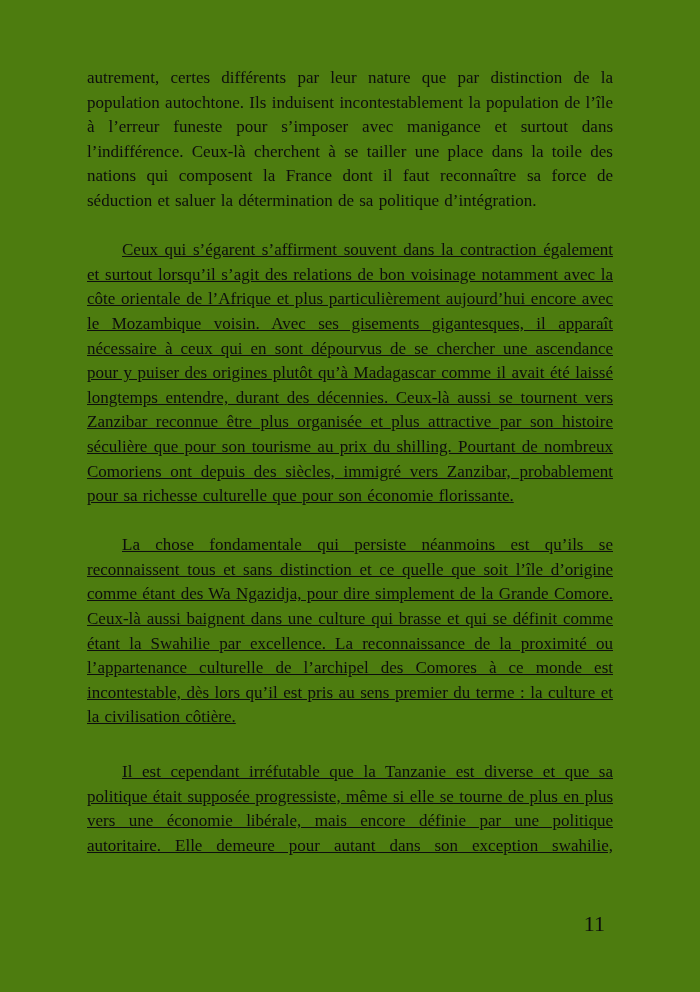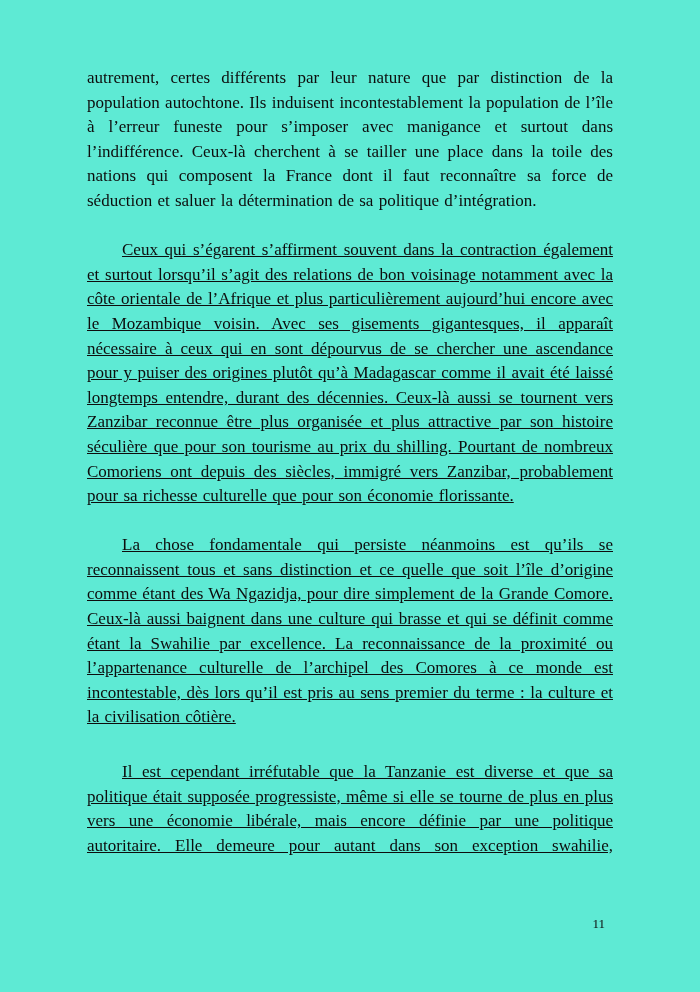--- a/index.html
+++ b/index.html
@@ -4,21 +4,21 @@
 <style>
   html, body {
     margin: 0;
     padding: 0;
     background: #ffffff;
   }
   .page {
     position: relative;
     width: 700px;
     height: 992px;
-    background: #5eead4;
+    background: #4d7c0f;
     color: #0d0d0d;
     font-family: "Liberation Serif", "DejaVu Serif", serif;
     overflow: hidden;
   }
   .text-block {
     position: absolute;
     left: 87px;
     top: 66px;
     width: 526px;
     font-size: 17px;
@@ -35,21 +35,21 @@
   }
   .text-block p.continues {
     margin-bottom: 0;
     text-align-last: justify;
     margin-top: 30px;
   }
   .page-number {
     position: absolute;
     top: 914px;
     right: 95px;
-    font-size: 13px;
+    font-size: 22px;
     line-height: 20px;
     color: #0d0d0d;
   }
 </style>
 </head>
 <body>
 
 <div class="page">
   <div class="text-block">
     <p>autrement, certes différents par leur nature que par distinction de la population autochtone. Ils induisent incontestablement la population de l’île à l’erreur funeste pour s’imposer avec manigance et surtout dans l’indifférence. Ceux-là cherchent à se tailler une place dans la toile des nations qui composent la France dont il faut reconnaître sa force de séduction et saluer la détermination de sa politique d’intégration.</p>

